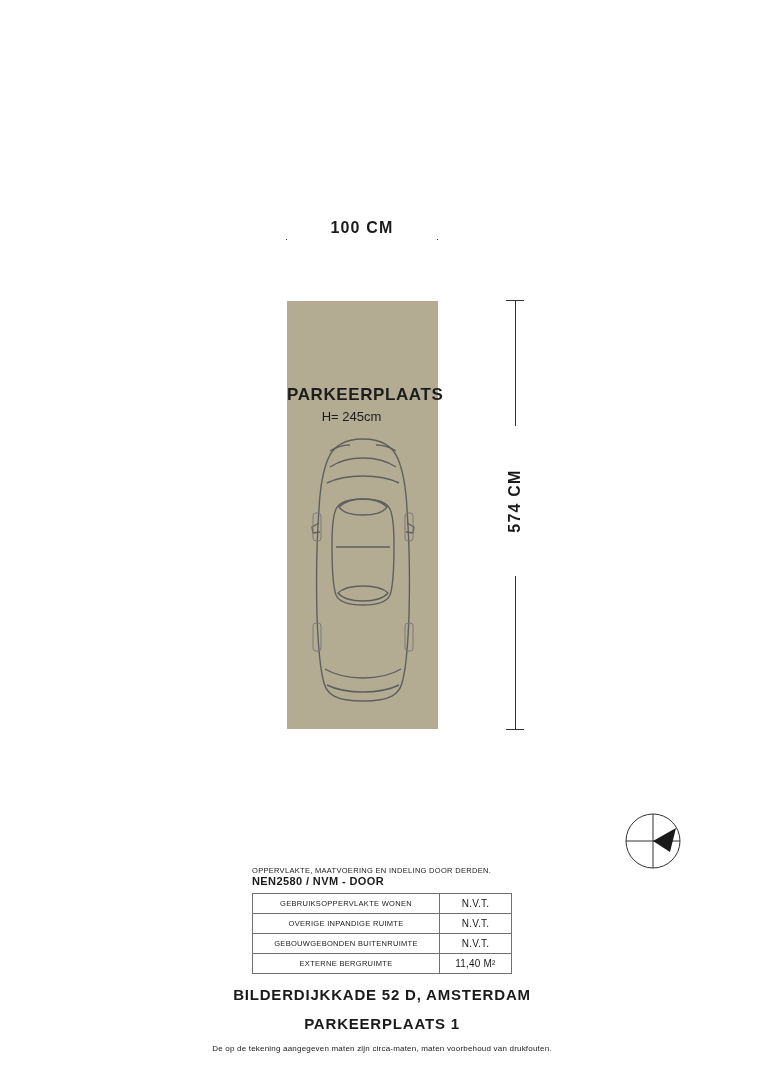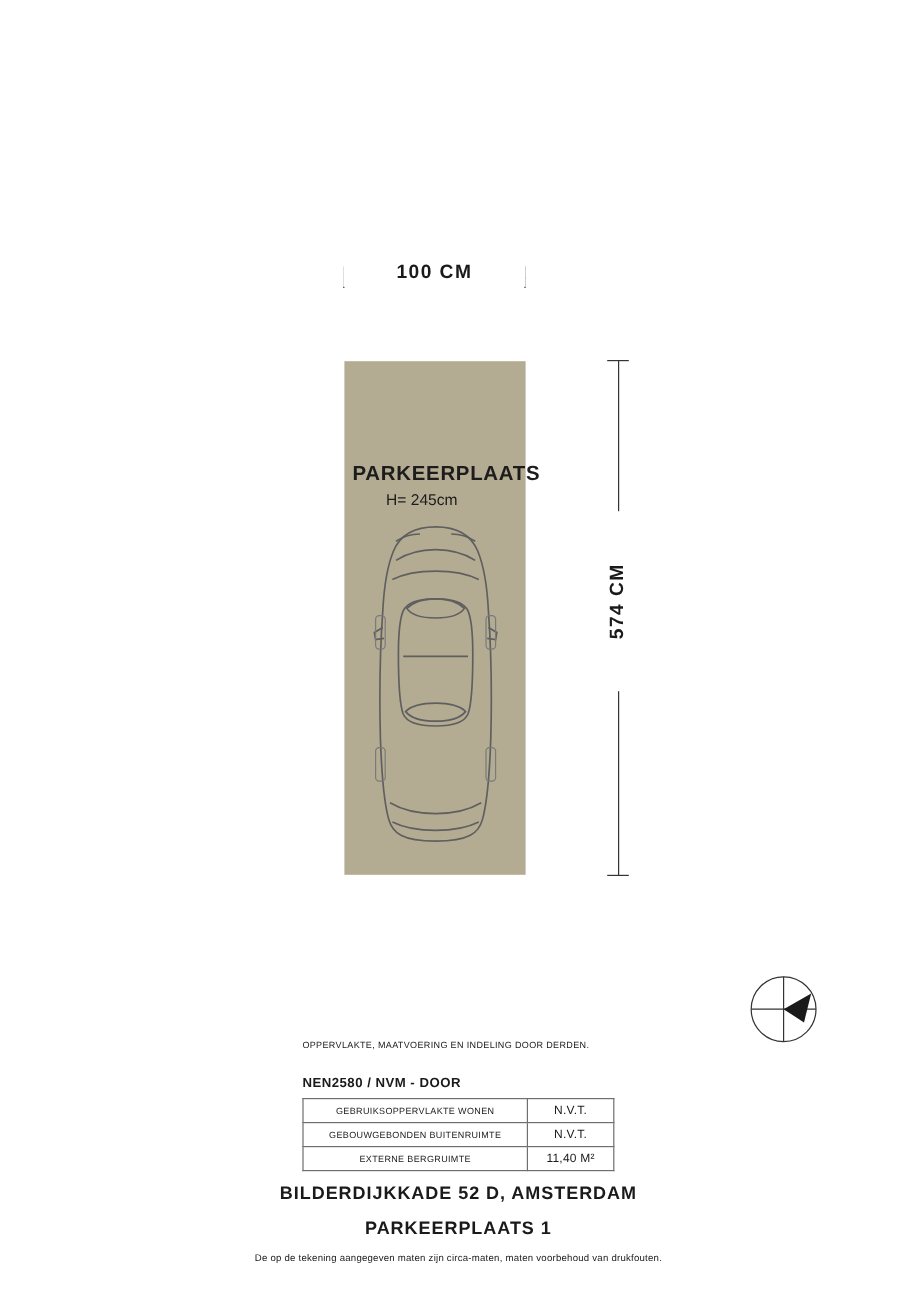--- a/index.html
+++ b/index.html
@@ -100,21 +100,21 @@
     top: 301px;
     width: 151px;
     height: 428px;
     background: #b3ab92;
   }
   .plot-title {
     position: absolute;
     left: 0;
     top: 84px;
     width: 170px;
-    text-align: center;
+    text-align: left;
     font-size: 17px;
     font-weight: 700;
     letter-spacing: 0.6px;
     color: #1c1c1c;
   }
   .plot-sub {
     position: absolute;
     left: 0;
     top: 108px;
     width: 129px;
@@ -143,21 +143,21 @@
   .info {
     position: absolute;
     left: 252px;
     top: 866px;
     width: 260px;
   }
   .info-note {
     font-size: 7.5px;
     letter-spacing: 0.3px;
     color: #1a1a1a;
-    margin-bottom: 22px;
+    margin-bottom: 0;
   }
   .info-norm {
     font-size: 11px;
     font-weight: 700;
     letter-spacing: 0.4px;
     margin-bottom: 6px;
   }
   table.area-table {
     border-collapse: collapse;
     width: 260px;
@@ -293,20 +293,24 @@
   </svg>
 </div>
 
 <div class="info">
   <div class="info-note">OPPERVLAKTE, MAATVOERING EN INDELING DOOR DERDEN.</div>
   <div class="info-norm">NEN2580 / NVM - DOOR</div>
   <table class="area-table">
     <tbody>
       <tr>
         <td class="lbl">GEBRUIKSOPPERVLAKTE WONEN</td>
+        <td class="val">N.V.T.</td>
+      </tr>
+      <tr>
+        <td class="lbl">OVERIGE INPANDIGE RUIMTE</td>
         <td class="val">N.V.T.</td>
       </tr>
       <tr>
         <td class="lbl">GEBOUWGEBONDEN BUITENRUIMTE</td>
         <td class="val">N.V.T.</td>
       </tr>
       <tr>
         <td class="lbl">EXTERNE BERGRUIMTE</td>
         <td class="val">11,40 M²</td>
       </tr>

